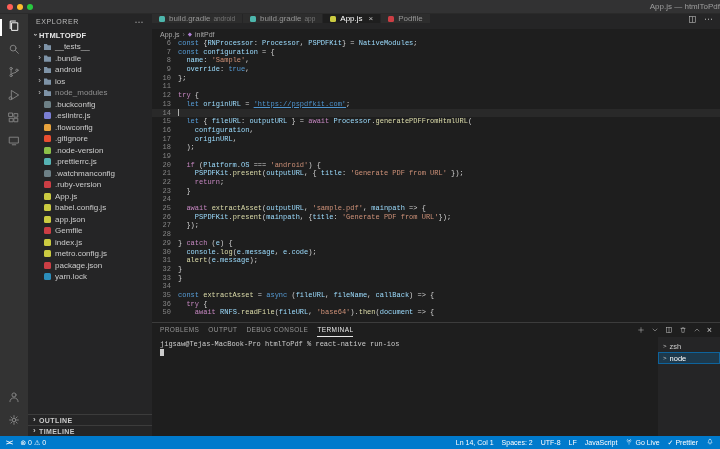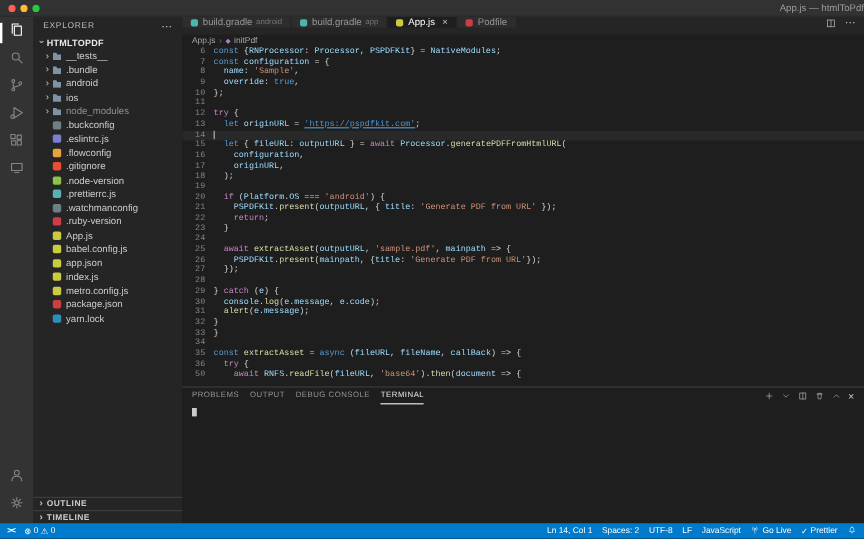--- a/index.html
+++ b/index.html
@@ -252,20 +252,25 @@
           </div>
           <div class="file-row">
             <span class="chev"></span>
             <span class="fi" style="background: rgb(203, 203, 65);"></span>
             <span class="fname">babel.config.js</span>
           </div>
           <div class="file-row">
             <span class="chev"></span>
             <span class="fi" style="background: rgb(203, 203, 65);"></span>
             <span class="fname">app.json</span>
+          </div>
+          <div class="file-row">
+            <span class="chev"></span>
+            <span class="fi" style="background: rgb(204, 62, 68);"></span>
+            <span class="fname">Gemfile</span>
           </div>
           <div class="file-row">
             <span class="chev"></span>
             <span class="fi" style="background: rgb(203, 203, 65);"></span>
             <span class="fname">index.js</span>
           </div>
           <div class="file-row">
             <span class="chev"></span>
             <span class="fi" style="background: rgb(203, 203, 65);"></span>
             <span class="fname">metro.config.js</span>
@@ -526,22 +531,33 @@
                 <path d="M5.5 7h13M10 7V5h4v2M7.5 7l1 12h7l1-12"></path>
               </svg>
             <svg viewBox="0 0 24 24">
                 <path d="M6 15l6-6 6 6"></path>
               </svg>
             <span class="pclose">×</span>
           </div>
         </div>
         <div class="panel-body">
           <div class="terminal">
+            <div class="term-line">jigsaw@Tejas-MacBook-Pro htmlToPdf % react-native run-ios</div>
             <div class="term-line"><span class="term-caret"></span></div>
           </div>
+          <div class="term-list">
+              <div class="term-row">
+                <span class="term-ic">&gt;</span>
+                <span>zsh</span>
+              </div>
+              <div class="term-row selected">
+                <span class="term-ic">&gt;</span>
+                <span>node</span>
+              </div>
+            </div>
         </div>
       </div>
 
     </div>
   </div>
 
   <div class="statusbar" style="background: rgb(0, 122, 204);">
     <div class="sb-item remote">&gt;&lt;</div>
     <div class="sb-item">
       <span>⊗</span>

